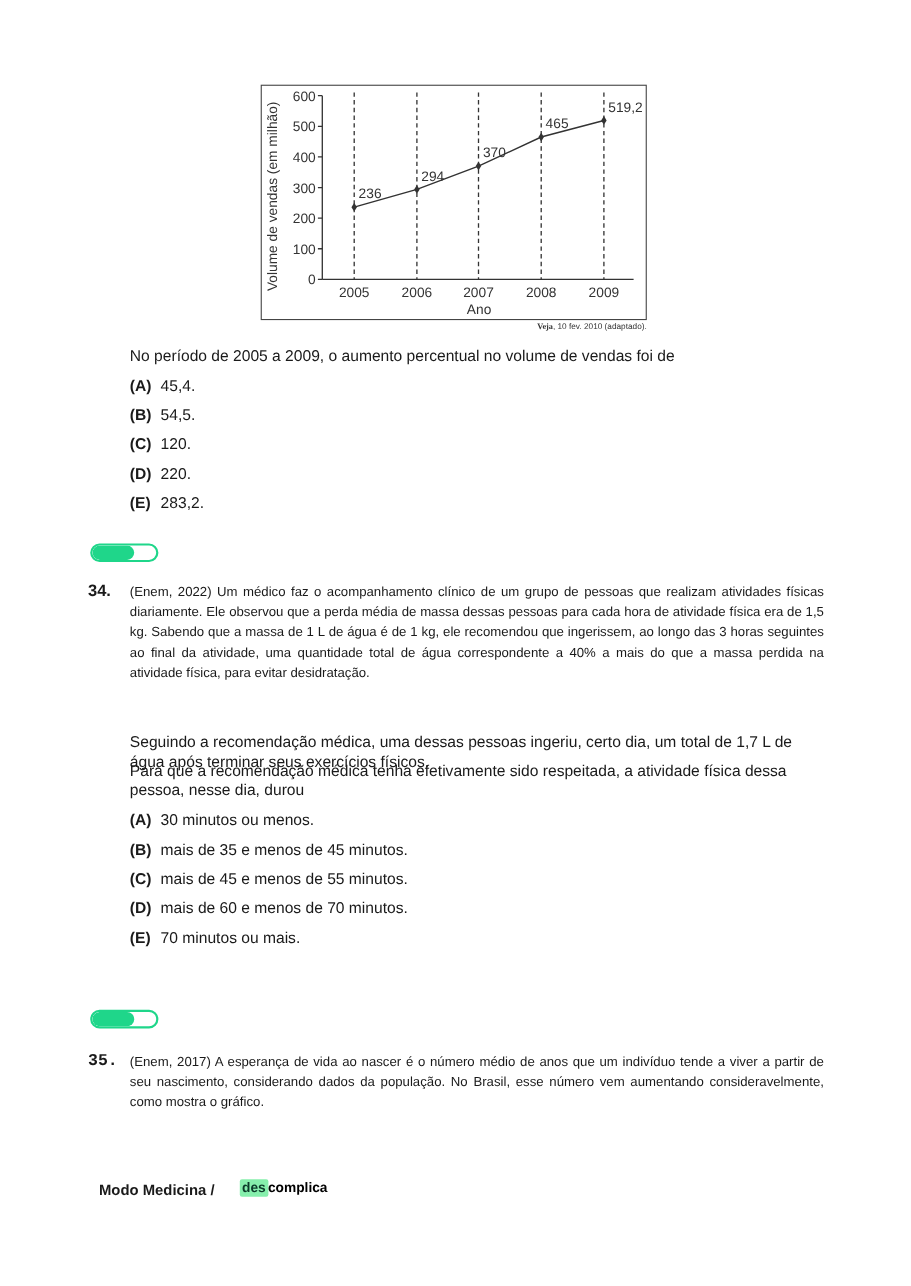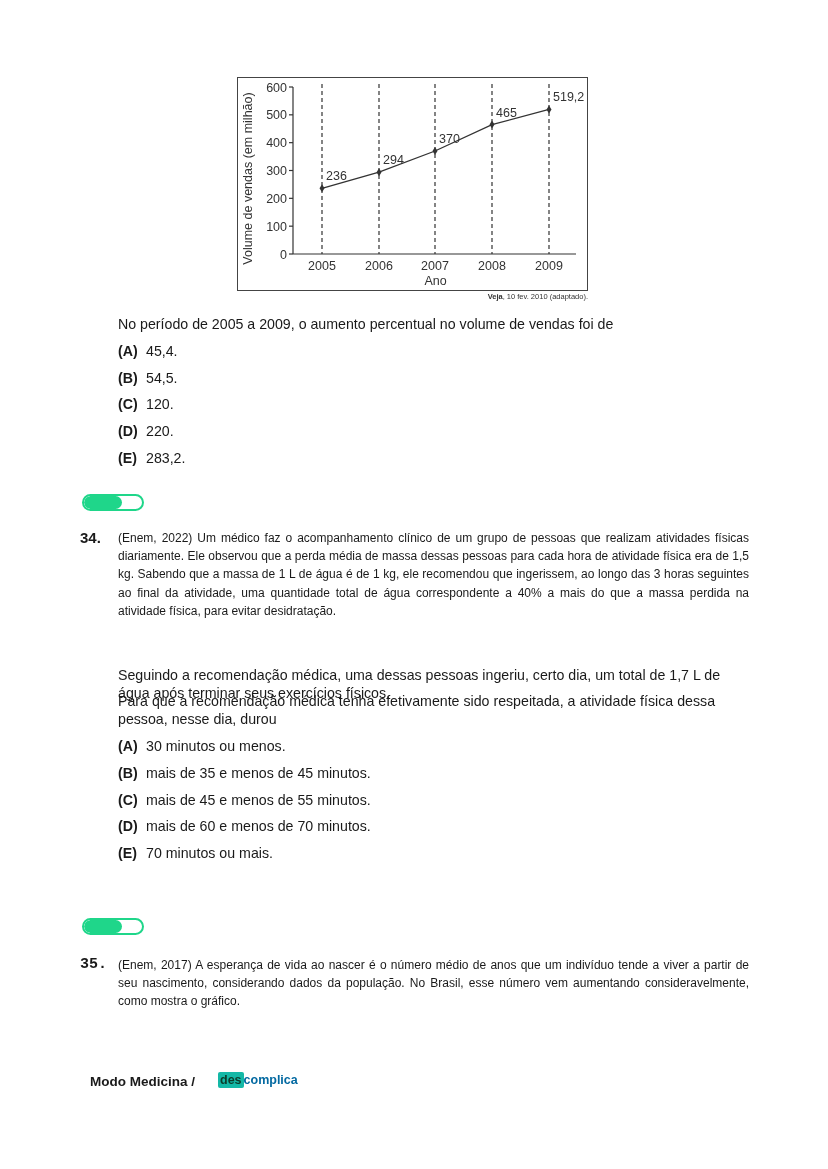--- a/index.html
+++ b/index.html
@@ -2,33 +2,33 @@
 <html><head>
 <meta charset="utf-8">
 <style>
   html, body { margin:0; padding:0; background:#ffffff; }
   body { width:828px; height:1169px; position:relative; overflow:hidden;
          font-family:"Liberation Sans", sans-serif; color:#1a1a1a; }
   .abs { position:absolute; }
   .chart-box { left:237px; top:77px; width:351px; height:214px; border:1.5px solid #444; box-sizing:border-box; }
   .chart-svg { position:absolute; left:0; top:0; }
   .source { left:380px; top:292px; width:208px; text-align:right; font-size:7.5px; color:#333; }
-  .source b { font-weight:bold; }
+  .source b { font-weight:bold;font-family:Liberation Serif, serif; }
   .stem { left:118px; font-size:14.2px; line-height:18px; }
   .opt { left:118px; font-size:14.2px; line-height:18px; }
   .opt .letter { font-weight:bold; display:inline-block; width:28px; }
   .qnum { left:80px; font-weight:bold; font-size:15px; line-height:18px; }
   .qtext { left:118px; width:631px; font-size:12px; line-height:18.2px; text-align:justify; }
   .para { left:118px; width:631px; font-size:14.2px; line-height:18.2px; }
   .toggle { width:62px; height:17px; box-sizing:border-box; border:2px solid #1fd68a; border-radius:9px; background:#fff; overflow:hidden; }
   .toggle .fill { position:absolute; left:0; top:0; height:100%; width:38px; background:#1fd68a; border-radius:7px; }
   .footer-title { left:90px; top:1074px; font-weight:bold; font-size:13.5px; }
   .logo { left:218px; top:1073px; font-weight:bold; font-size:12.5px; }
-  .logo .des { background:#14b8a6; padding:1px 2px; border-radius:2px; color:#0b3b2a;text-align:right; }
-  .logo .rest { color:#0369a1; }
+  .logo .des { background:#86efac; padding:1px 2px; border-radius:2px; color:#0b3b2a;text-align:right; }
+  .logo .rest { color:#000000; }
 </style>
 </head>
 <body>
 
 <div class="abs chart-box">
   <svg class="chart-svg" width="351" height="214" viewBox="0 0 351 214">
       <line x1="55" y1="9" x2="55" y2="176" stroke="#333333" stroke-width="1.2"></line>
       <line x1="55" y1="176" x2="338" y2="176" stroke="#333333" stroke-width="1.2"></line>
       <line x1="51" y1="176" x2="55" y2="176" stroke="#333333" stroke-width="1.2"></line>
       <text x="49" y="180.5" text-anchor="end" font-size="12.5" fill="#333333" font-family="Liberation Sans, sans-serif">0</text>

